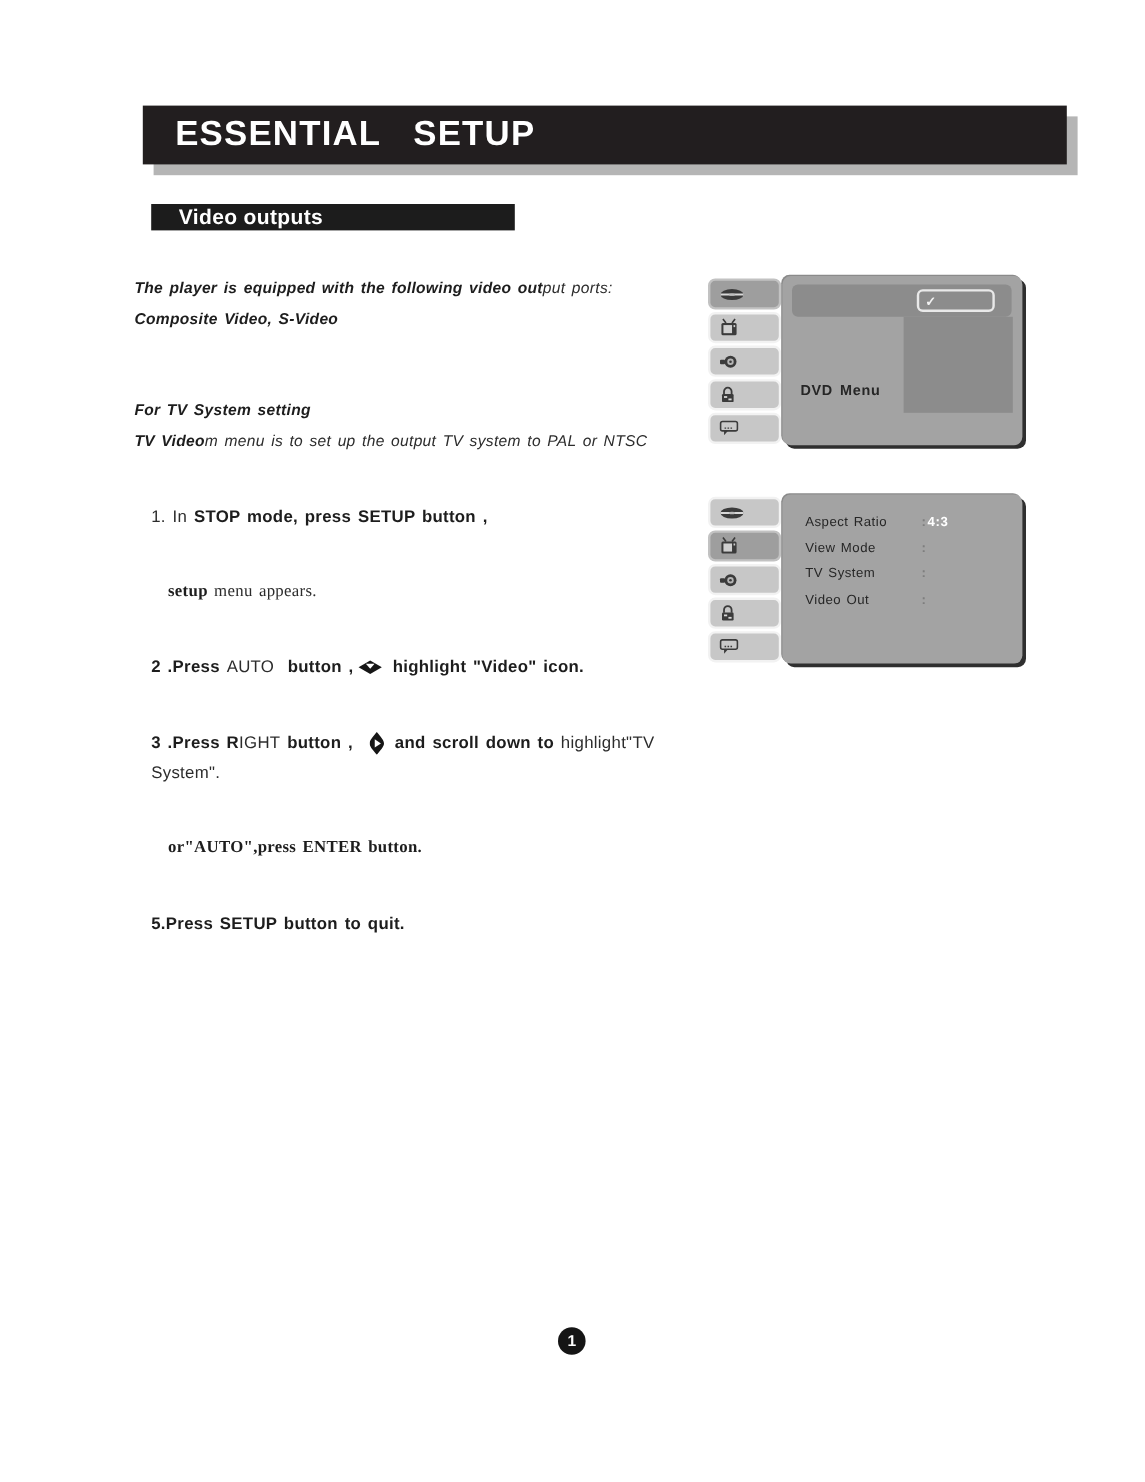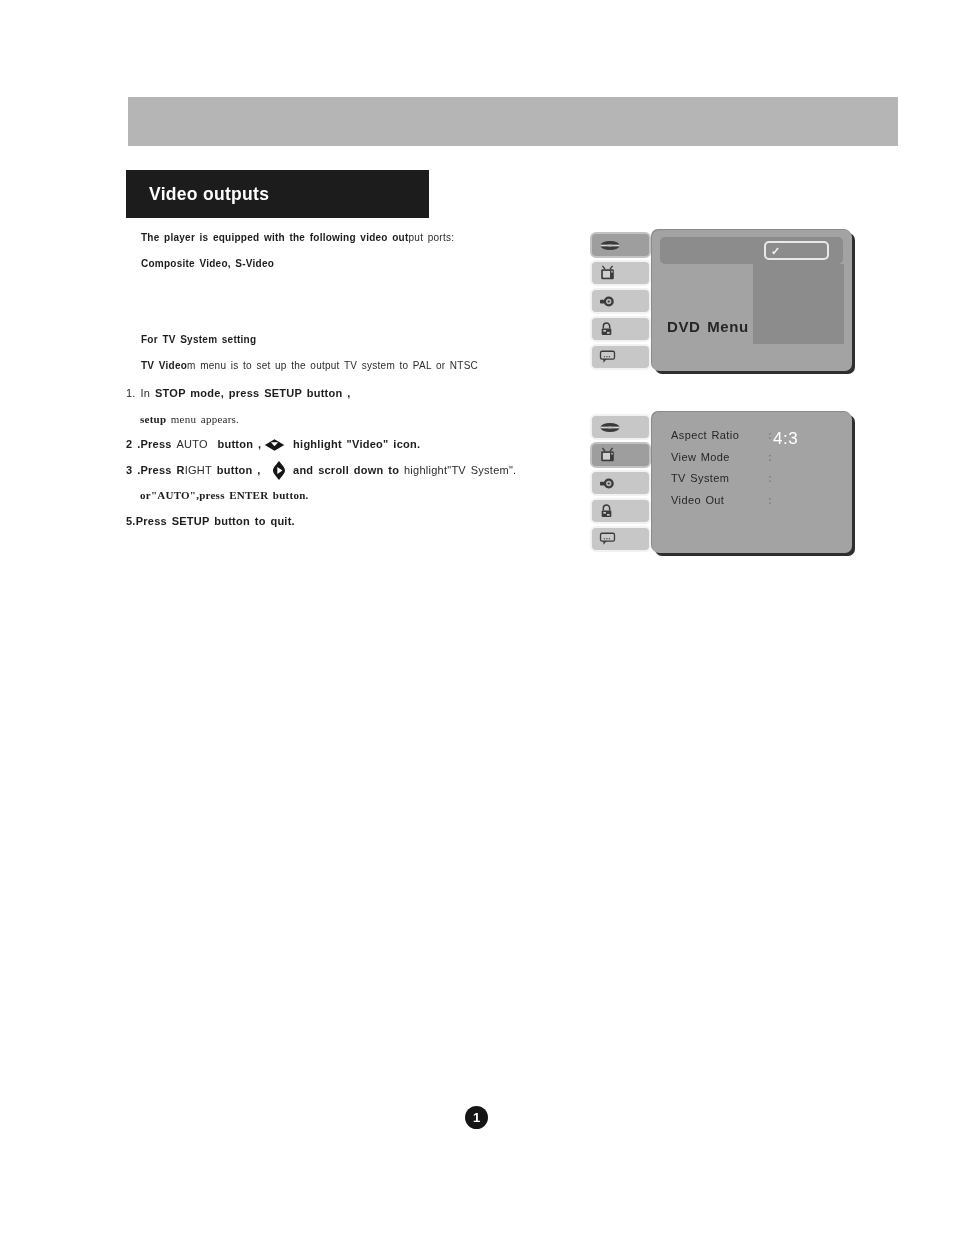--- a/index.html
+++ b/index.html
@@ -10,30 +10,30 @@
   }
   
   .title-shadow { position:absolute; left:128px; top:97px; width:770px; height:49px; background:#b5b5b5; }
   .title-bar {
     position:absolute; left:119px; top:88px; width:770px; height:49px; background:#221e1f;
     display:flex; align-items:center; padding-left:27px;
   }
   .title-bar span { color:#ffffff; font-size:29px; font-weight:700; letter-spacing:1px; white-space:pre; }
   
   .section-box {
-    position:absolute; left:126px; top:170px; width:303px; height:48px; background:#1c1c1c;
+    position:absolute; left:126px; top:170px; width:303px; height:22px; background:#1c1c1c;
     display:flex; align-items:center; padding-left:23px;
   }
   .section-box span { color:#ffffff; font-size:17.5px; font-weight:700; letter-spacing:0.3px; }
   
-  .textline { position:absolute; left:141px; font-size:10px; letter-spacing:0.25px; word-spacing:1.5px; white-space:pre-wrap; color:#1d1d1d; }
+  .textline { position:absolute; left:112px; font-size:13px; letter-spacing:0.25px; word-spacing:1.5px; white-space:pre-wrap; color:#1d1d1d;font-style:italic; }
   .textline .b { font-weight:700; }
   .textline .r { font-weight:400; color:#2c2c2c; }
   .steps { position:absolute; left:126px; top:381px; width:480px; }
-  .step-line { font-size:11px; letter-spacing:0.25px; word-spacing:1.5px; line-height:25.6px; white-space:pre-wrap; }
+  .step-line { font-size:14px; letter-spacing:0.25px; word-spacing:1.5px; line-height:25.6px; white-space:pre-wrap;margin-top:37px; }
   .step-line.indent { padding-left:14px;font-family:Liberation Serif, serif; }
   .step-line .b { font-weight:700; }
   .step-line .r { font-weight:400; color:#2c2c2c; }
   .inline-icon { display:inline-block; vertical-align:middle; margin:0 3px; line-height:0; }
   
   .screen { position:absolute; width:266px; height:145px; }
   .sidebar { position:absolute; left:0; top:2px; width:61px; display:flex; flex-direction:column; gap:2px; }
   .tab {
     height:26px; border-radius:6px; border:2px solid #f2f2f2; background:#c7c7c7;
     display:flex; align-items:center; padding-left:7px;
@@ -45,39 +45,42 @@
     background:#a3a3a3; border-radius:7px;
     box-shadow:3px 3px 0 #2f2f2f, -1px -1px 0 #8a8a8a;
   }
   .panel-topbar { position:absolute; left:8px; top:7px; right:9px; height:27px; background:#8c8c8c; border-radius:5px; }
   .check-box {
     position:absolute; left:112px; top:11px; width:65px; height:19px;
     border:2px solid #e9e9e9; border-radius:5px; color:#f2f2f2;
     font-size:11px; font-weight:700; padding:2px 0 0 5px;
   }
   .panel-rightblock { position:absolute; left:101px; top:34px; width:91px; height:80px; background:#8c8c8c; }
-  .menu-label { position:absolute; left:15px; top:88px; font-size:15px; font-weight:700; color:#262626; letter-spacing:0.6px; word-spacing:2px; }
+  .menu-label { position:absolute; left:15px; top:88px; font-size:12px; font-weight:700; color:#262626; letter-spacing:0.6px; word-spacing:2px; }
   .settings-rows { position:absolute; left:0; top:14px; width:100%; }
   .settings-row { position:relative; height:21.5px; }
   .settings-row .lbl { position:absolute; left:19px; top:3px; font-size:11px; font-weight:400; color:#262626; letter-spacing:0.4px; word-spacing:1px; }
   .settings-row .sep { position:absolute; left:116px; top:3px; font-size:11px; font-weight:700; color:#7e7e7e; }
-  .settings-row .val { position:absolute; left:121px; top:3px; font-size:17px; font-weight:400; color:#ffffff; letter-spacing:0.5px; }
+  .settings-row .val { position:absolute; left:121px; top:3px; font-size:11px; font-weight:700; color:#ffffff; letter-spacing:0.5px; }
   
   .page-num {
     position:absolute; left:465px; top:1106px; width:23px; height:23px; border-radius:50%;
     background:#151515; color:#ffffff; font-size:13px; font-weight:700;
     display:flex; align-items:center; justify-content:center;
   }
 </style>
 </head>
 <body>
 
 <div class="page">
 
   <div class="title-shadow"></div>
+  <div class="title-bar">
+    <span>ESSENTIAL   SETUP</span>
+  </div>
 
   <div class="section-box">
     <span>Video outputs</span>
   </div>
 
   <div class="textline" style="top:232px;"><span class="b">The player is equipped with the following video out</span><span class="r">put ports:</span></div>
   <div class="textline" style="top:258px;"><span class="b">Composite Video, S-Video</span></div>
   <div class="textline" style="top:334px;"><span class="b">For TV System setting</span></div>
   <div class="textline" style="top:360px;"><span class="b">TV Video</span><span class="r">m menu is to set up the output TV system to PAL or NTSC</span></div>
 

